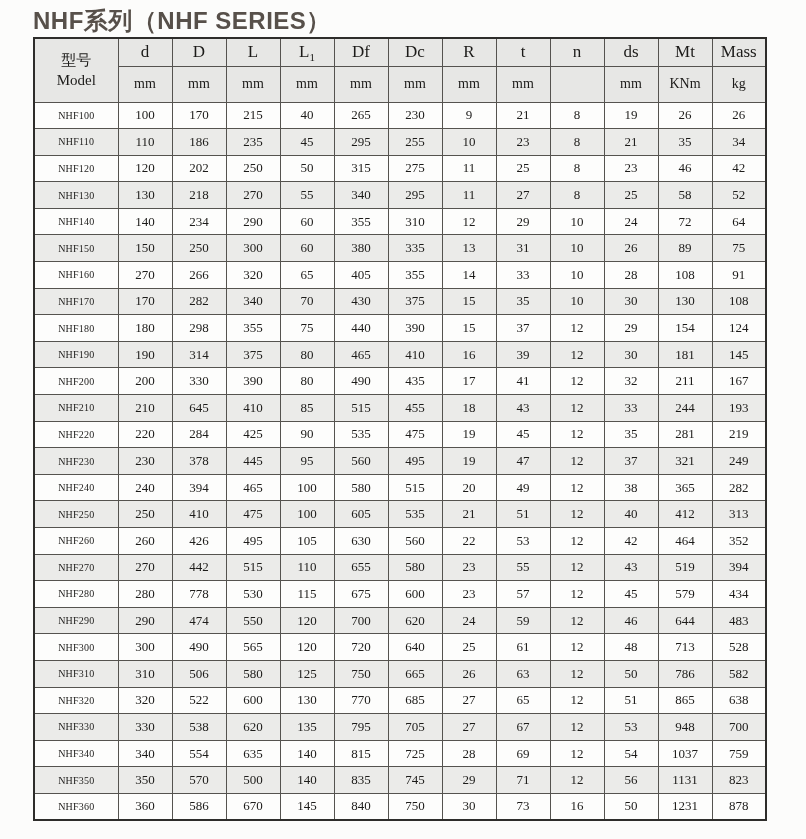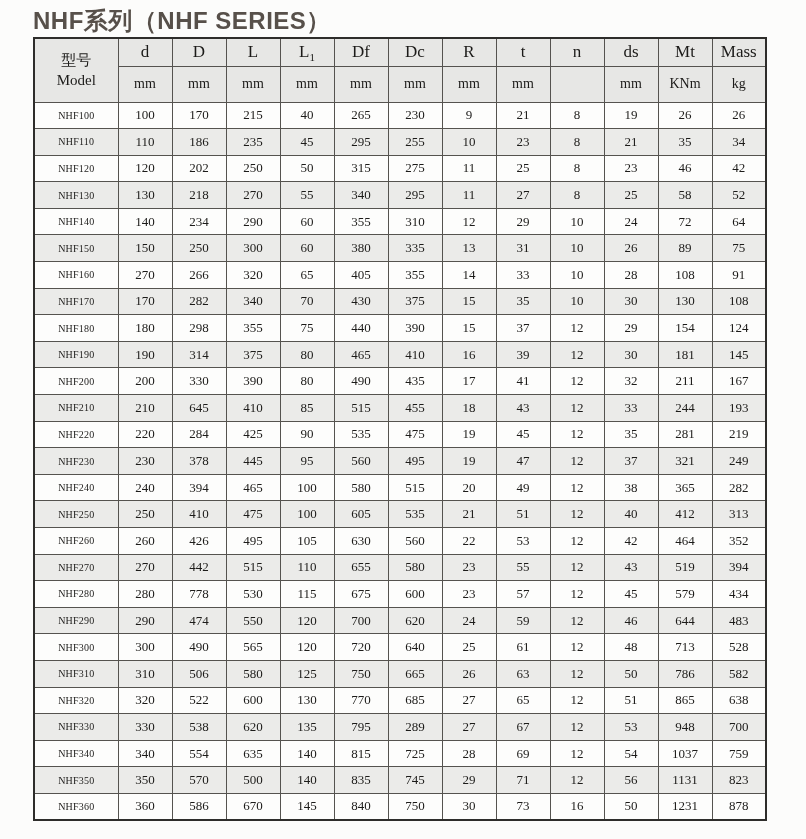--- a/index.html
+++ b/index.html
@@ -452,21 +452,21 @@
           <td>865</td>
           <td>638</td>
         </tr>
         <tr>
           <td class="model-td">NHF330</td>
           <td>330</td>
           <td>538</td>
           <td>620</td>
           <td>135</td>
           <td>795</td>
-          <td>289</td>
+          <td>705</td>
           <td>27</td>
           <td>67</td>
           <td>12</td>
           <td>53</td>
           <td>948</td>
           <td>700</td>
         </tr>
         <tr>
           <td class="model-td">NHF340</td>
           <td>340</td>

